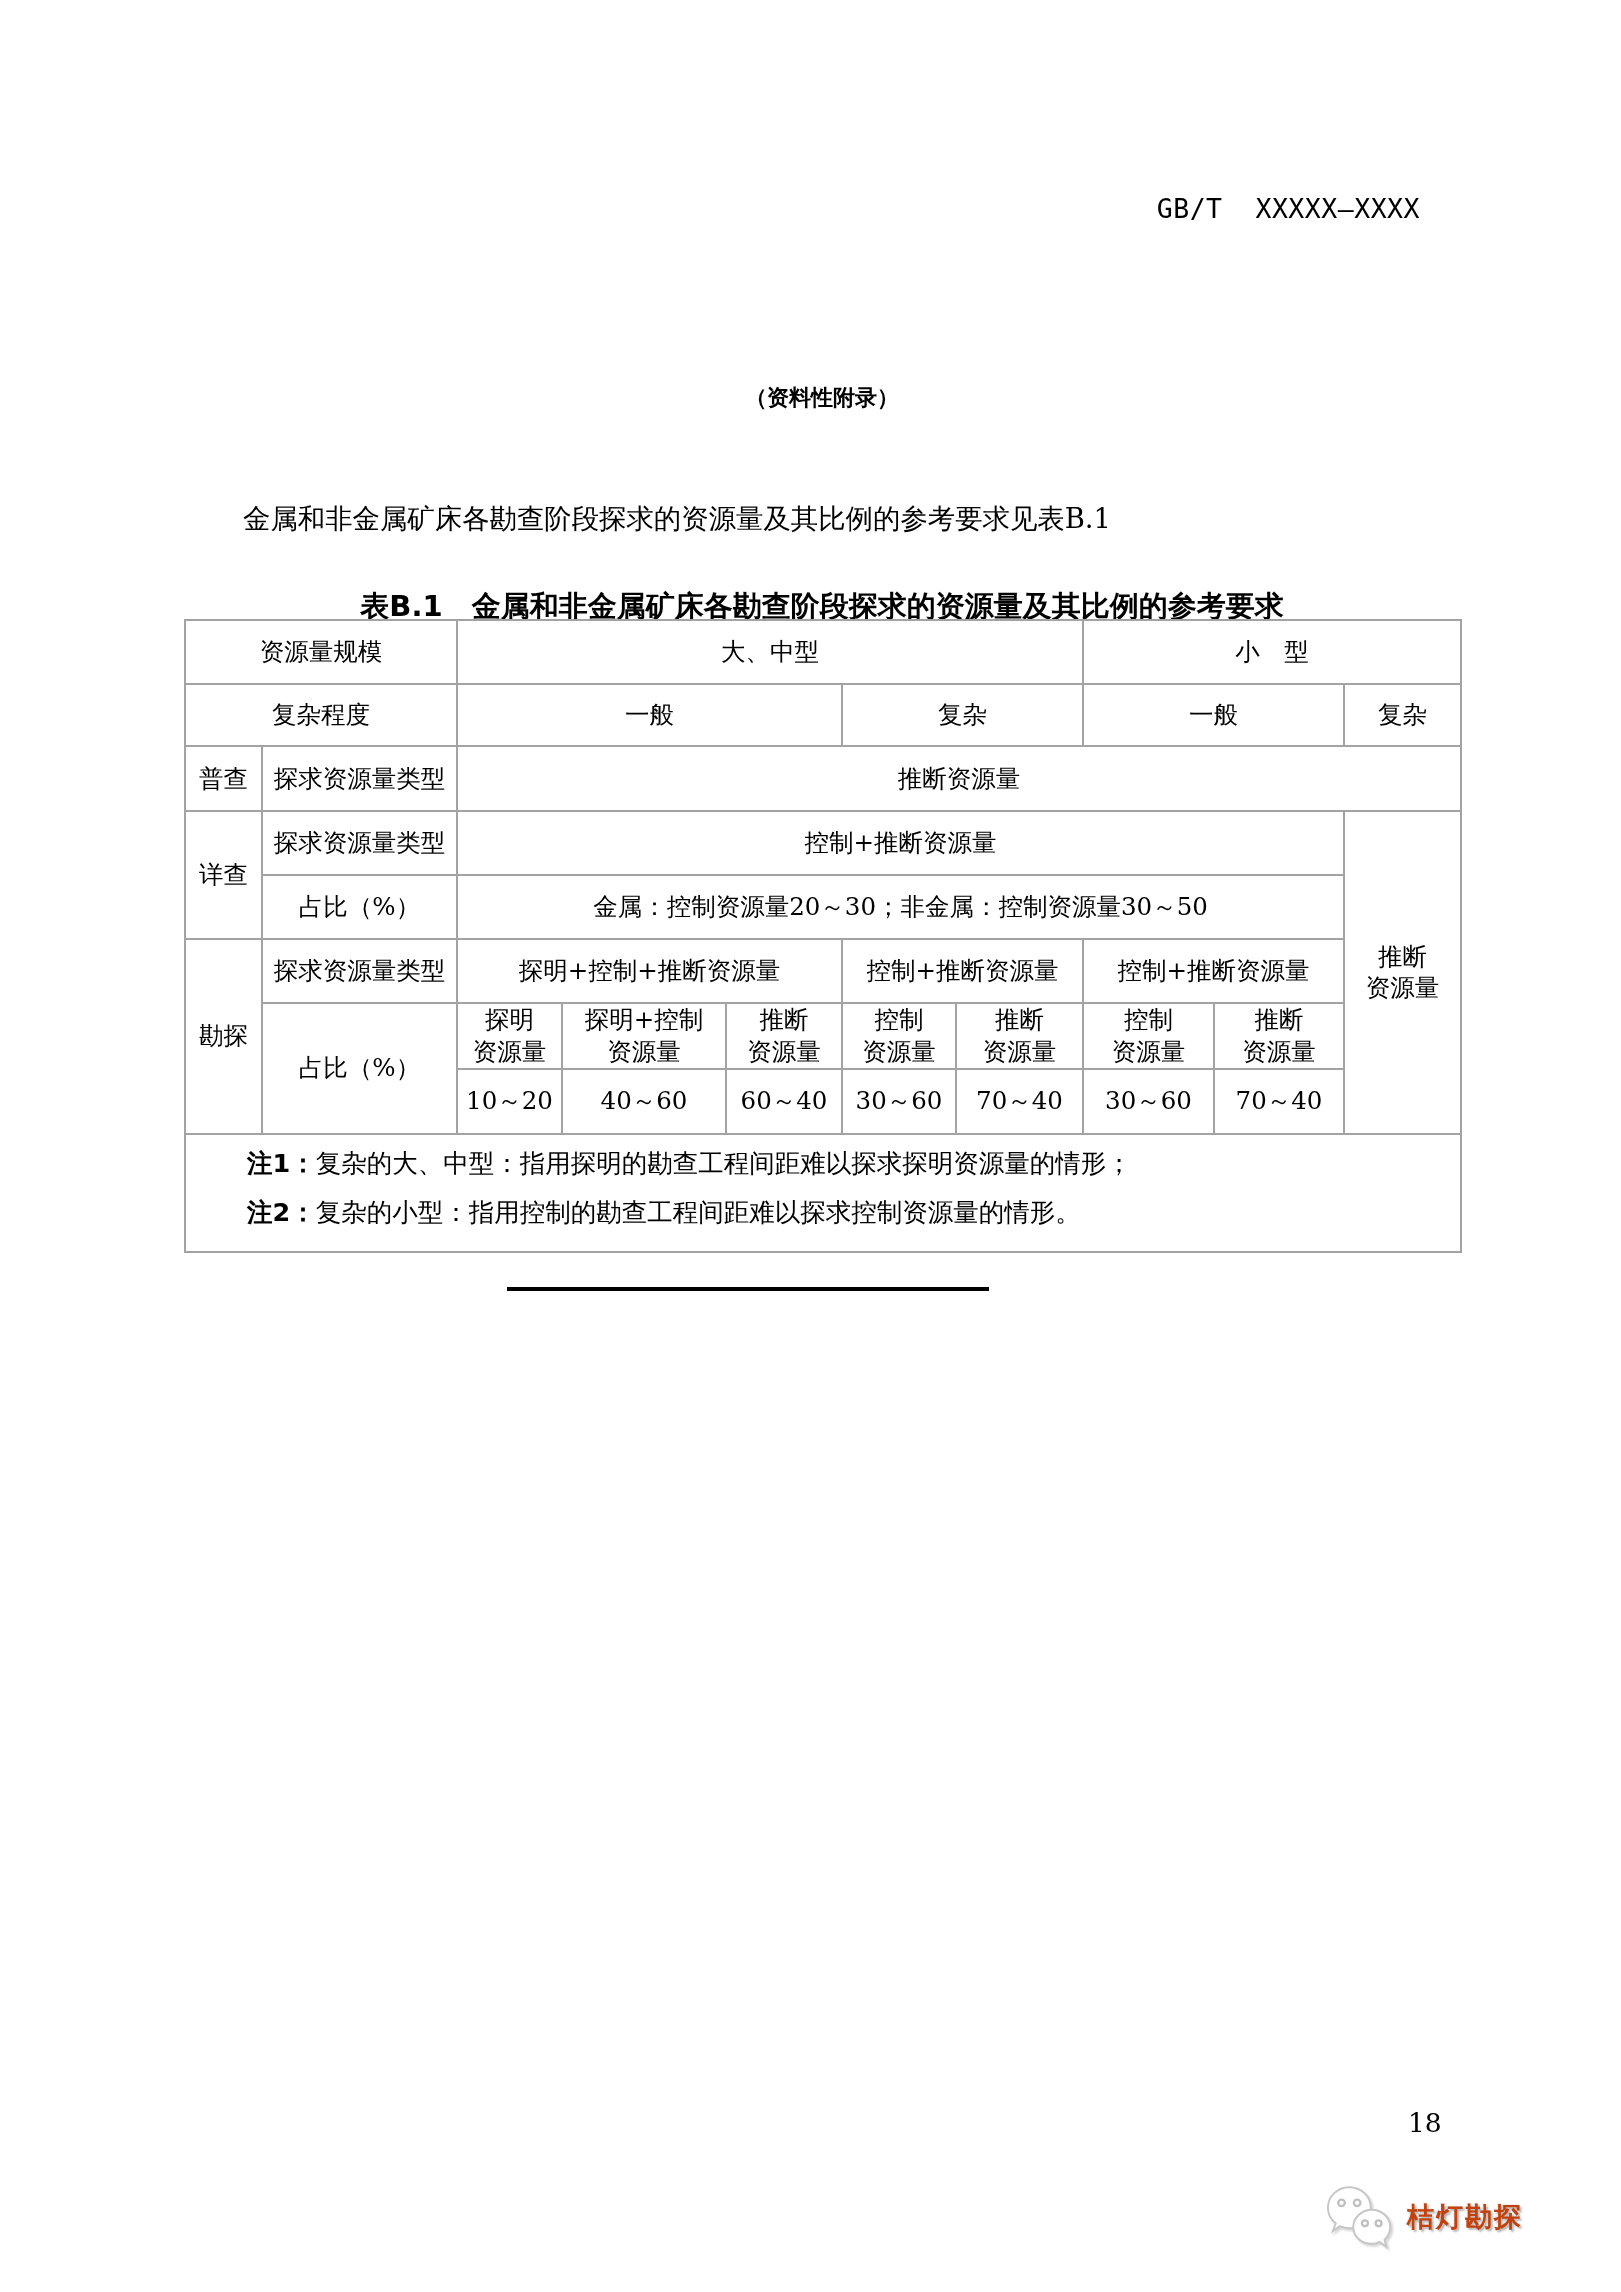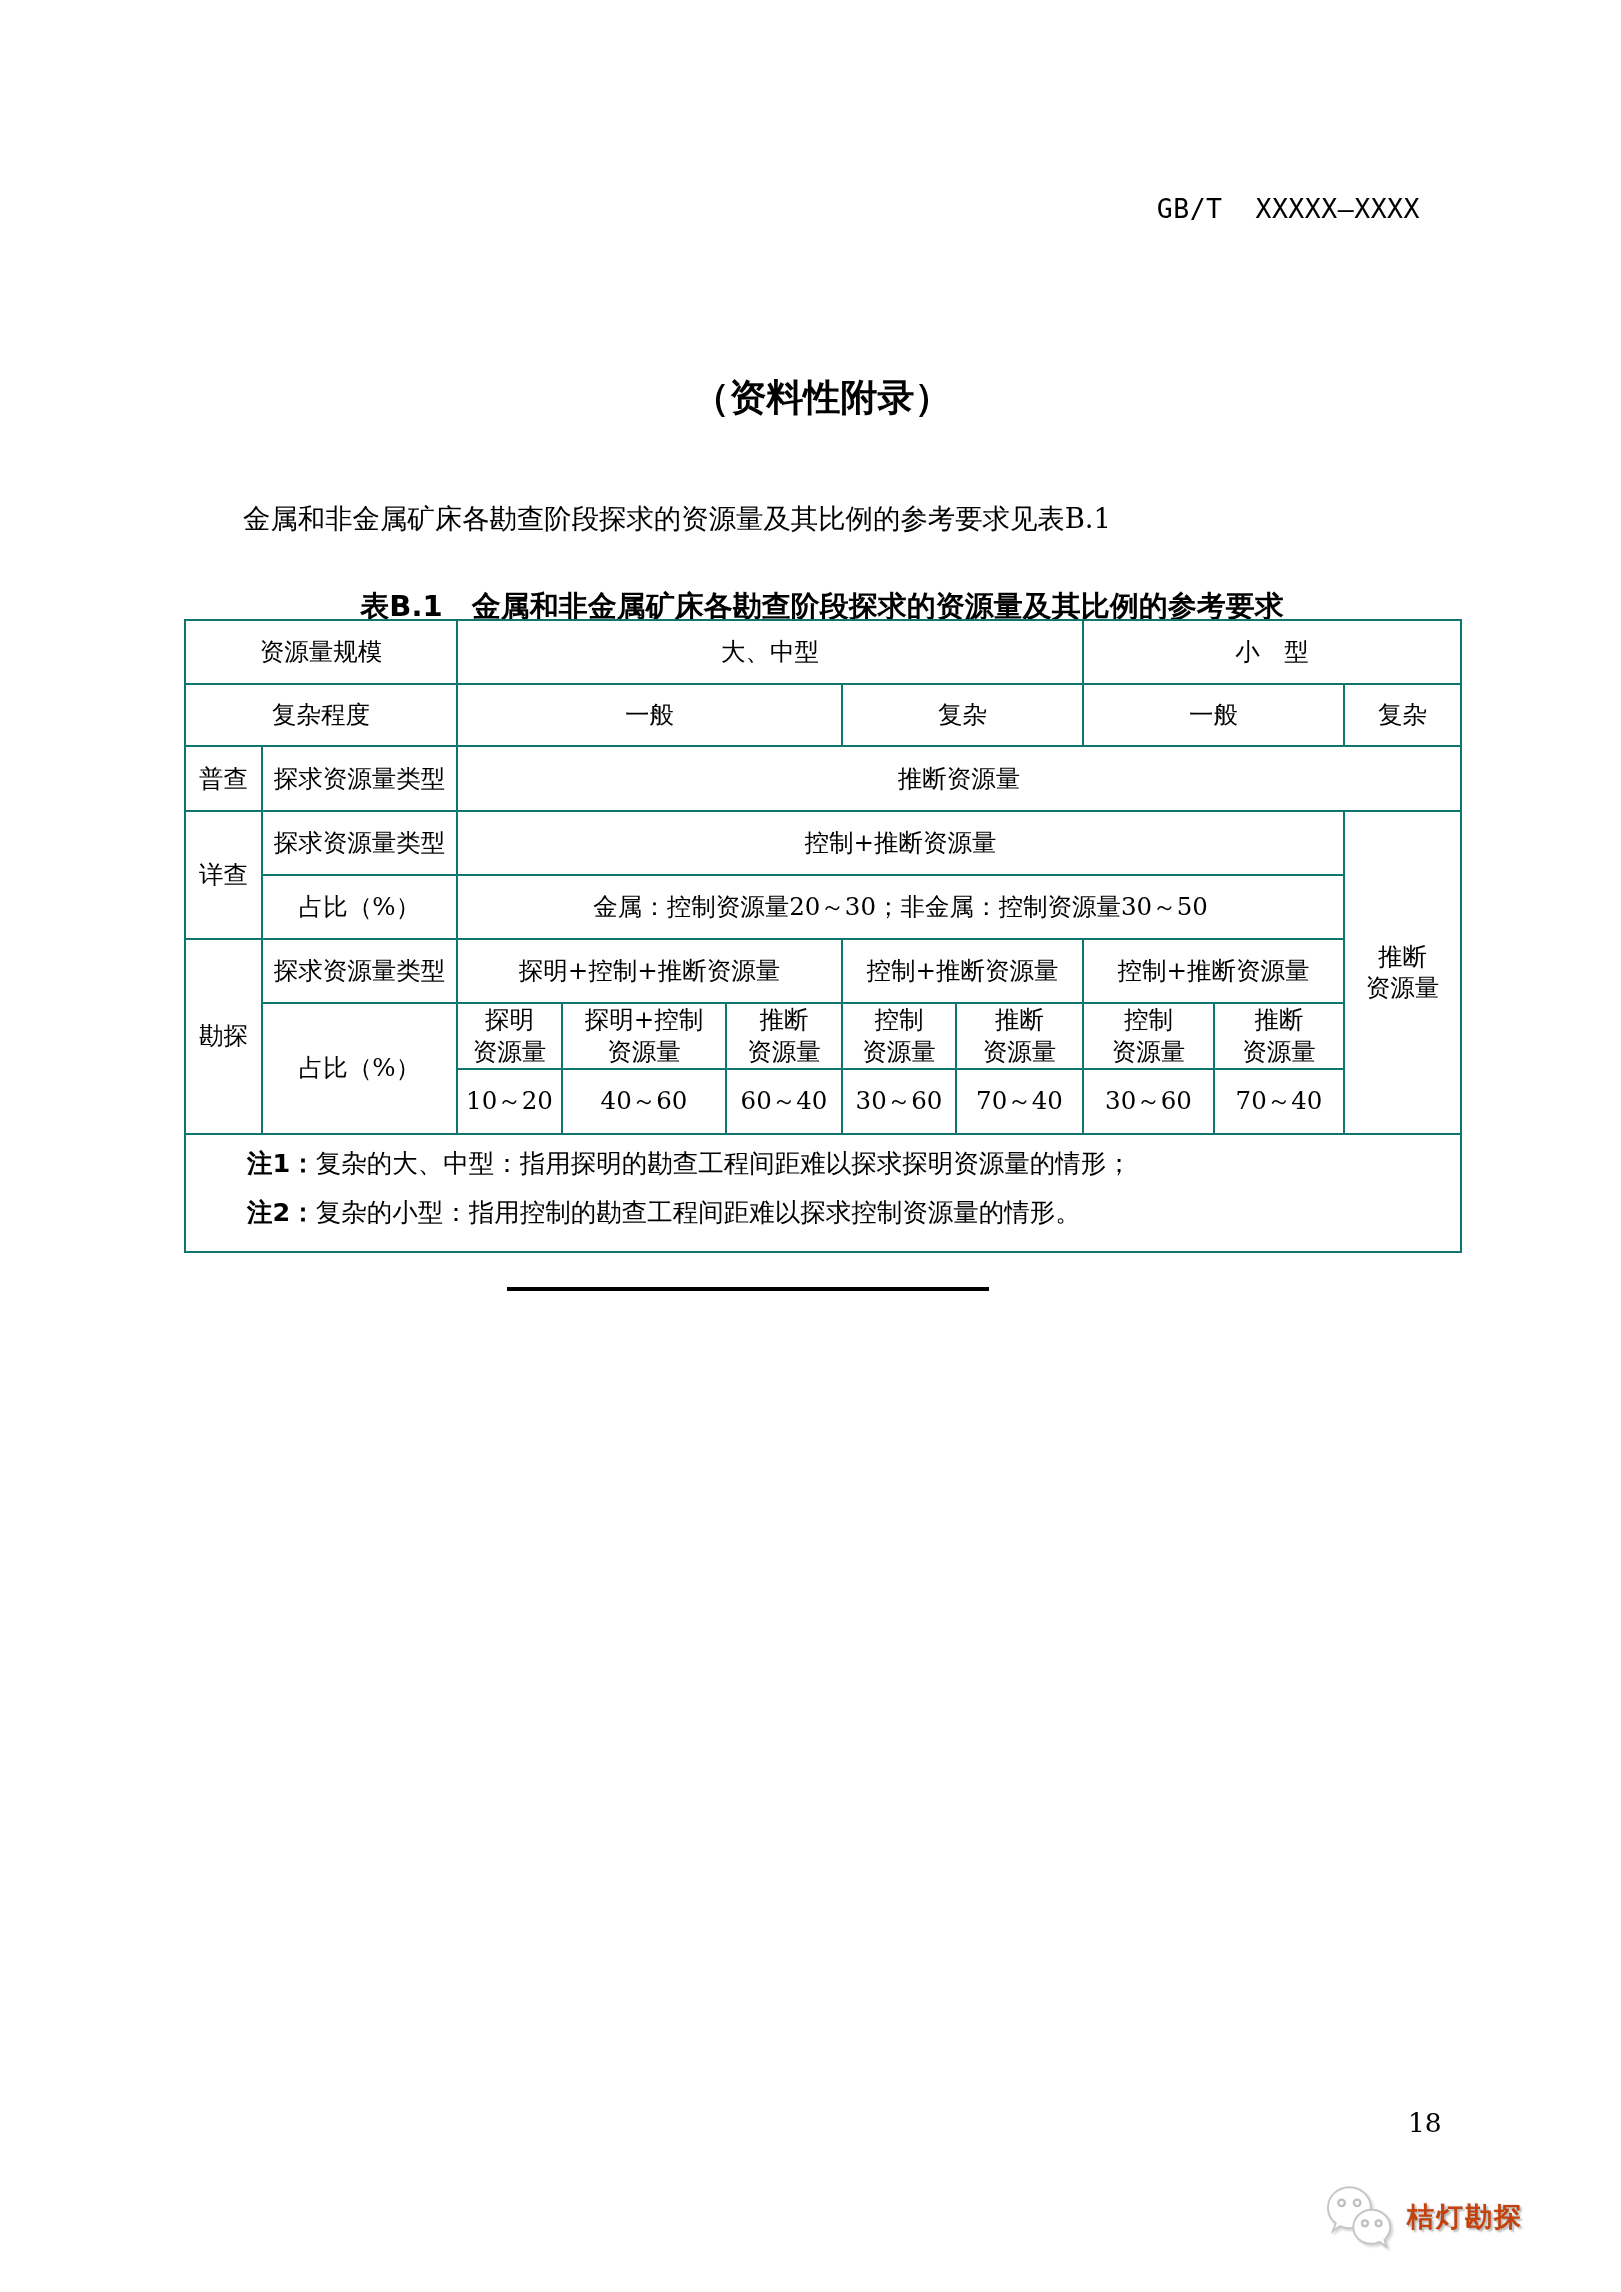--- a/index.html
+++ b/index.html
@@ -10,40 +10,40 @@
   }
 
   .std-code{
     position:absolute;top:193px;right:201px;
     font-family:"DejaVu Sans Mono","Liberation Mono",monospace;
     font-size:26.5px;letter-spacing:0.5px;white-space:pre;
   }
 
   .title-block{position:absolute;left:184px;top:357px;width:1276px;text-align:center;}
   .title-appendix{font-family:"DejaVu Sans","Liberation Sans",sans-serif;font-weight:bold;font-size:29px;line-height:33px;}
-  .title-type{font-family:"DejaVu Sans","Liberation Sans",sans-serif;font-weight:bold;font-size:37px;line-height:33px;margin-top:23.5px;}
+  .title-type{font-family:"DejaVu Sans","Liberation Sans",sans-serif;font-weight:bold;font-size:22px;line-height:33px;margin-top:23.5px;}
   .title-subject{font-family:"DejaVu Sans","Liberation Sans",sans-serif;font-weight:bold;font-size:30px;line-height:35px;margin-top:20.6px;}
 
   .intro{
     position:absolute;left:184px;top:502px;width:1276px;margin:0;
     font-size:27.4px;line-height:33px;text-indent:59px;
   }
 
   .table-caption{
     position:absolute;left:184px;top:563px;width:1276px;text-align:center;
     font-family:"DejaVu Sans","Liberation Sans",sans-serif;font-weight:bold;font-size:29px;margin-top:24px;
   }
 
   table.res{
     position:absolute;left:184px;top:619px;width:1276px;
     border-collapse:collapse;table-layout:fixed;
     border:2.9px solid #000;
   }
   table.res td{
-    border:2px solid #0f766e;text-align:center;vertical-align:middle;
+    border:2px solid #a3a3a3;text-align:center;vertical-align:middle;
     padding:0;font-size:24.5px;line-height:1.3;overflow:hidden;
   }
   tr.bb3 > td{border-bottom-width:2.9px;}
   td.bb3{border-bottom-width:2.9px;}
   td.bt3{border-top-width:2.9px;}
   .pre{white-space:pre-line;}
   .subhead{font-size:23.5px;line-height:1.35;}
   .notes-cell{
     text-align:left !important;vertical-align:top !important;
     padding:12.7px 11.8px 5.9px 61px !important;font-size:25.5px !important;

